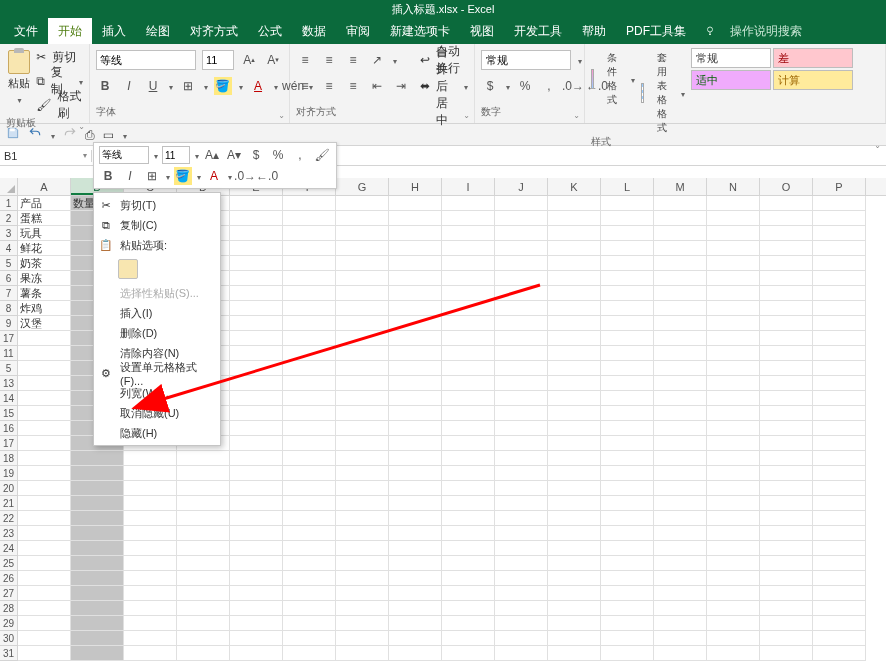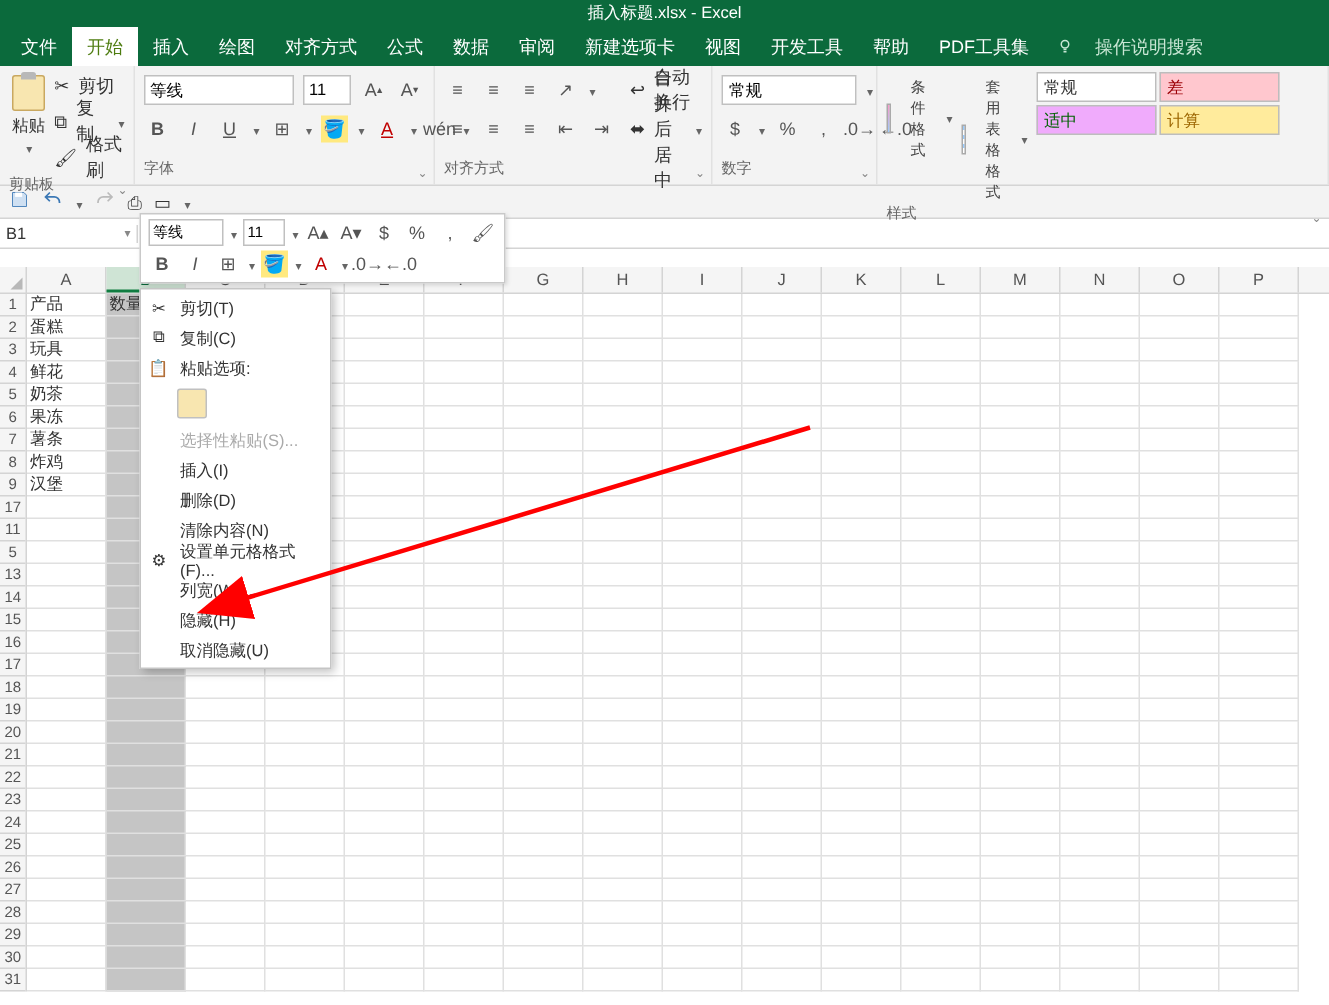--- a/index.html
+++ b/index.html
@@ -949,24 +949,24 @@
     <span>清除内容(N)</span>
   </div>
   <div class="cm-item">
     <span class="icon">⚙</span>
     <span>设置单元格格式(F)...</span>
   </div>
   <div class="cm-item">
     <span>列宽(W)...</span>
   </div>
   <div class="cm-item">
+    <span>取消隐藏(U)</span>
+  </div>
+  <div class="cm-item">
     <span>隐藏(H)</span>
-  </div>
-  <div class="cm-item">
-    <span>取消隐藏(U)</span>
   </div>
 </div>
 
 <svg class="arrow-svg" width="886" height="670">
   <defs>
     <marker id="ah" markerWidth="12" markerHeight="10" refX="2" refY="5" orient="auto">
       <path d="M0,0 L12,5 L0,10 z" fill="#ff0000"></path>
     </marker>
   </defs>
   <line x1="540" y1="285" x2="160" y2="400" stroke="#ff0000" stroke-width="3" marker-end="url(#ah)"></line>

